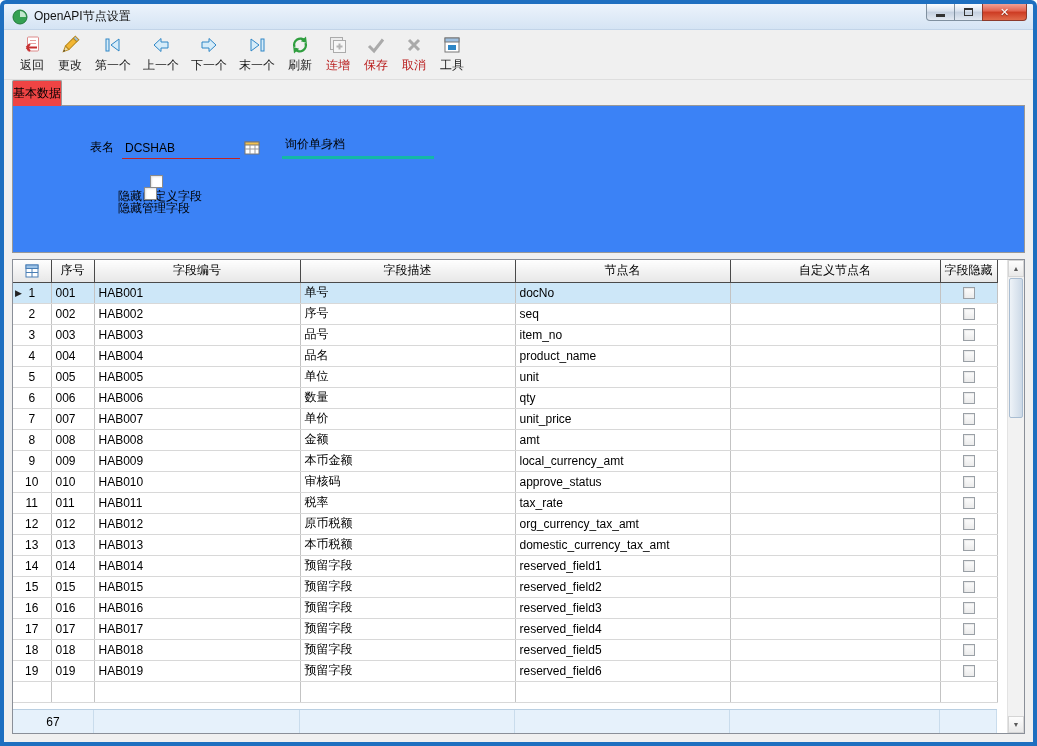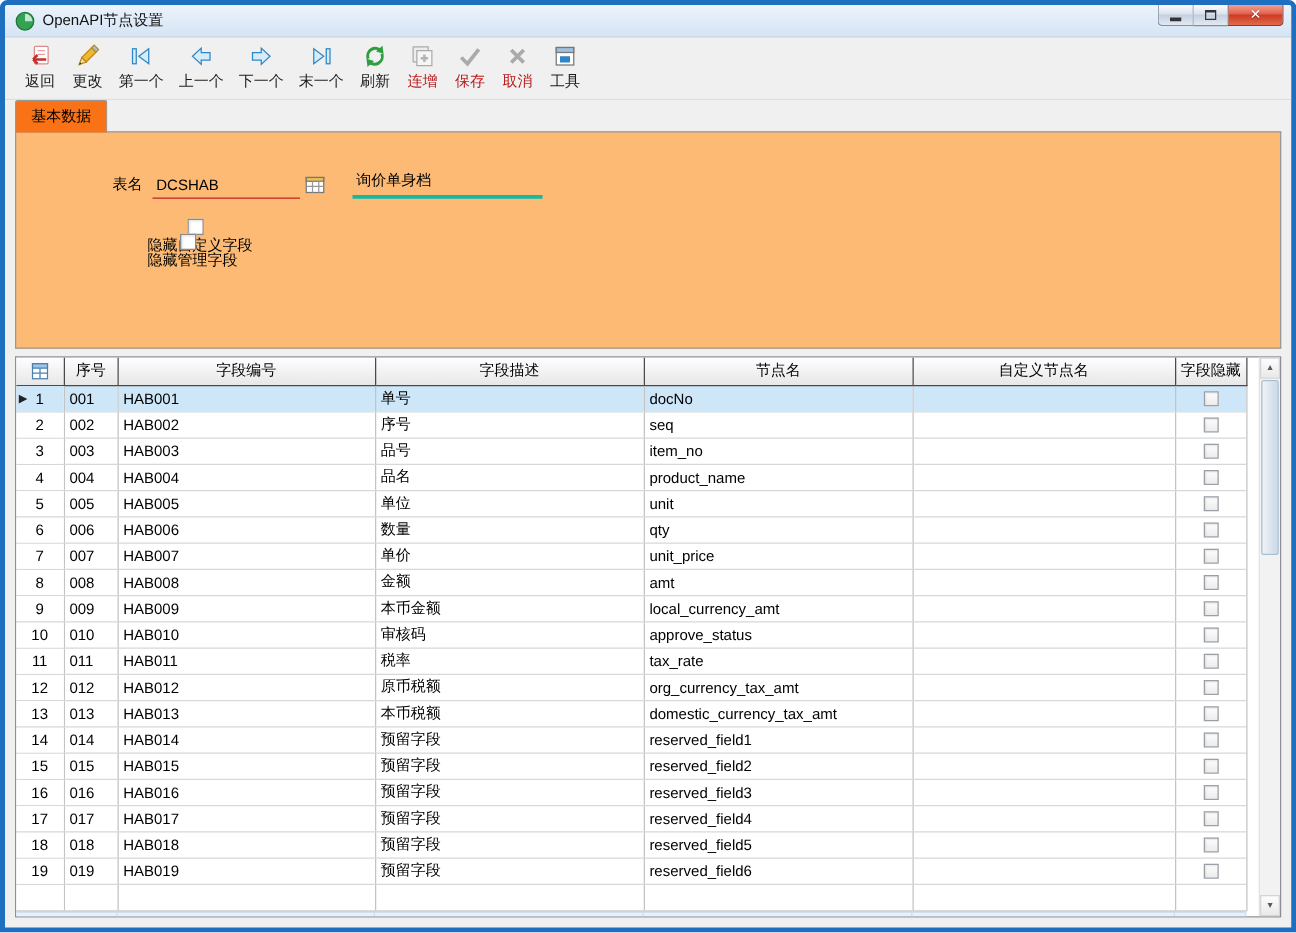--- a/index.html
+++ b/index.html
@@ -54,28 +54,28 @@
     border:1px solid transparent; border-radius:2px; cursor:default;
   }
   .tbtn .ticon { width:22px; height:22px; display:flex; align-items:center; justify-content:center; }
   .tbtn .tlabel { margin-top:1px; white-space:nowrap; font-size:12px; color:#1a1a1a; }
   .tbtn.disabled .tlabel { color:#b91c1c; }
 
   
   .main { flex:1; display:flex; flex-direction:column; padding:2px 8px 8px; min-height:0; }
   .tabstrip { height:23px; flex:none; display:flex; align-items:flex-end; }
   .tab {
-    background:#f97316; border:1px solid #989898; border-bottom:none;
-    padding:4px 12px 4px; font-size:12px; border-radius:2px 2px 0 0;
+    background:#ef4444; border:1px solid #989898; border-bottom:none;
+    padding:4px 0 4px; font-size:12px; border-radius:2px 2px 0 0;
     position:relative; top:1px; z-index:2; cursor:default;
   }
 
   
   .formpanel {
-    flex:none; height:174px; background:#fdba74;
+    flex:none; height:148px; background:#3b82f6;
     border:1px solid #989898; position:relative; z-index:1;
   }
   .form-row { position:absolute; top:28px; left:77px; display:flex; align-items:flex-end; }
   .flabel { font-size:12px; padding-bottom:3px; margin-right:8px; }
   .field { font-size:12px; padding:2px 3px 3px; white-space:nowrap; overflow:hidden; }
   .field.red { width:118px; border-bottom:1px solid #c22222; }
   .field.gray { width:152px; border-bottom:3px solid #14b8a6;margin-left:16px; }
   .tbl-icon { width:16px; height:16px; margin:0 6px 3px 4px; display:inline-flex; cursor:pointer; }
   .chk-row { position:absolute; left:105px; display:flex; align-items:center; cursor:default;flex-direction:column; }
   .chk-row.r1 { top:69px; }

